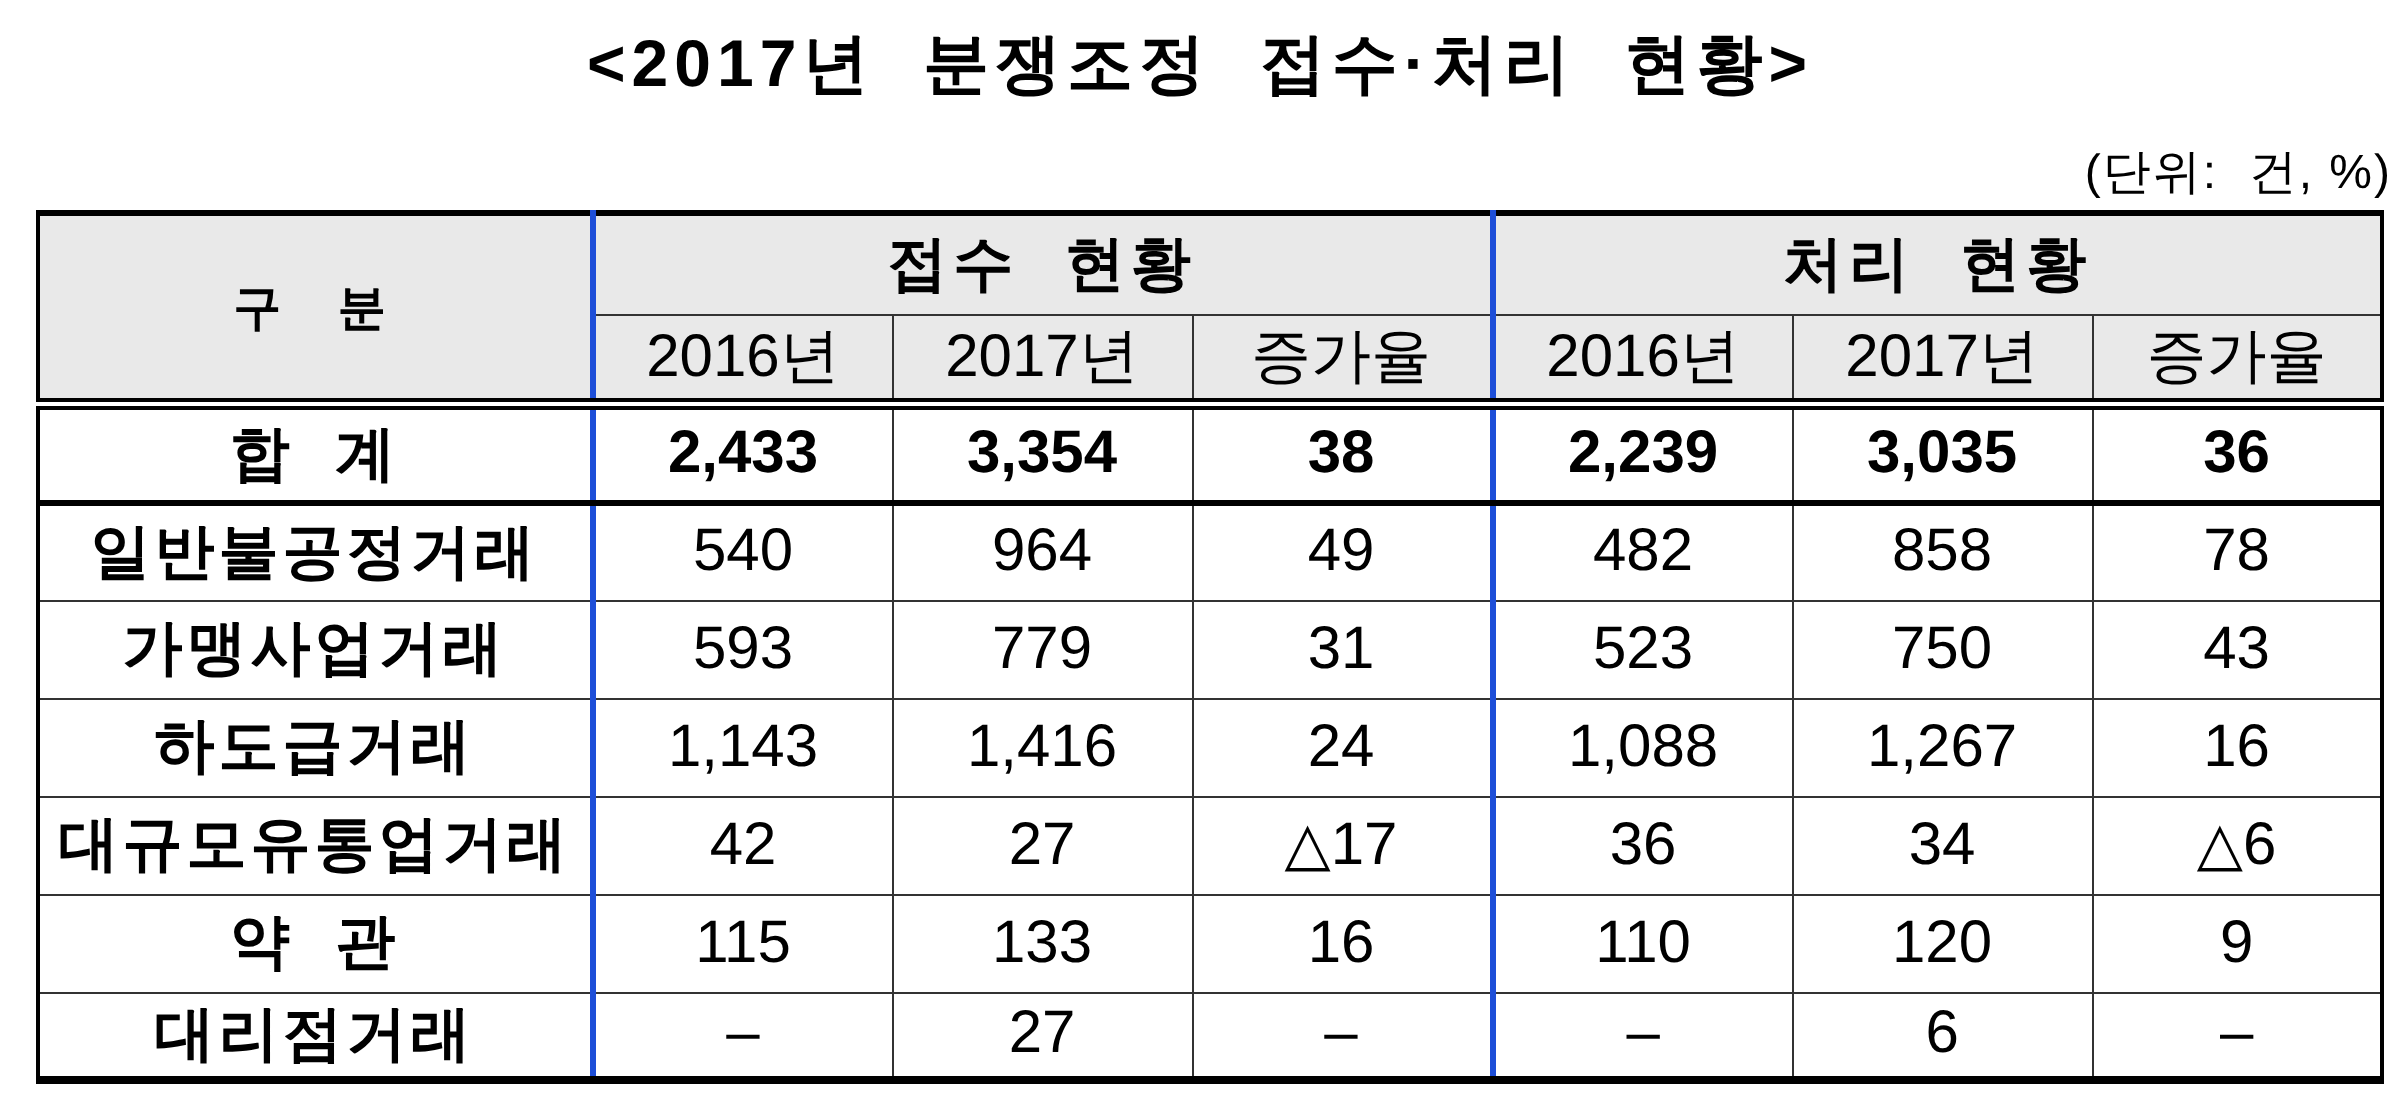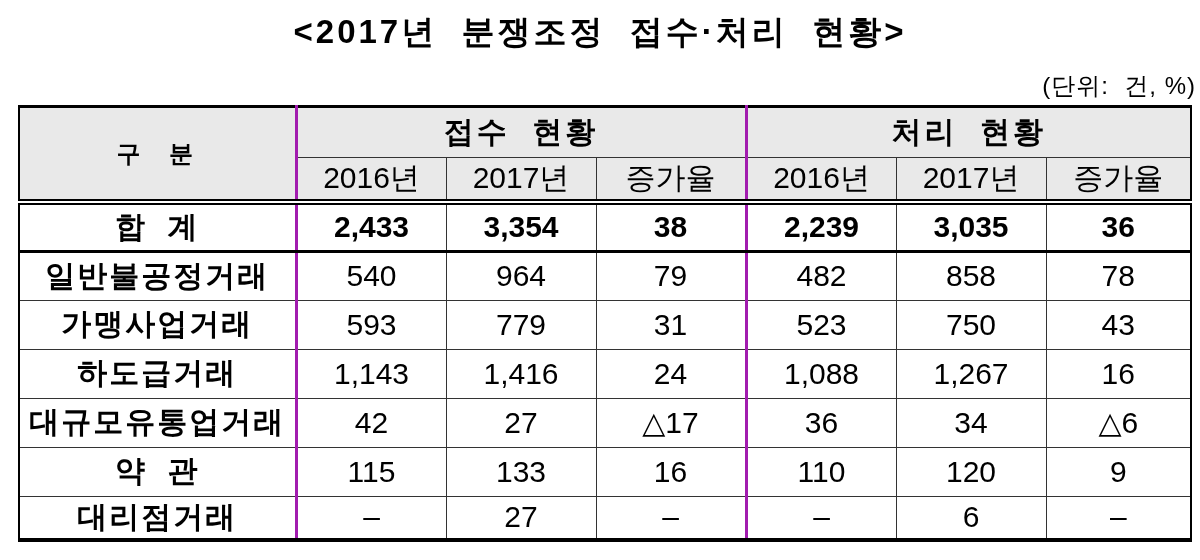--- a/index.html
+++ b/index.html
@@ -44,21 +44,21 @@
     font-size: 30px;
   }
   thead th { background: #e9e9e9; font-weight: normal; }
   thead tr.group-row th { height: 51px; }
   thead tr.year-row th { height: 44px; }
   th.group-head { font-weight: bold; letter-spacing: 3px; }
   th.cat-head { font-weight: bold; letter-spacing: 5px; font-size: 24px; }
   
   th.cat-head, thead tr.year-row th { border-bottom: 6px double #000; }
   
-  .thick-left { border-left: 3px solid #a21caf; }
+  .thick-left { border-left: 3px solid #1d4ed8; }
   tbody tr { height: 49px; margin-top: 24px; }
   tbody td.row-label { font-weight: bold; letter-spacing: 2px; }
   tbody tr.total-row td { font-weight: bold; border-bottom: 3px solid #000; }
   tbody tr.last-row { height: 44px; padding-left: 46px; }
 </style>
 </head>
 <body>
 
 <div class="title">&lt;2017년  분쟁조정  접수·처리  현황&gt;</div>
 <div class="unit">(단위:  건, %)</div>
@@ -95,21 +95,21 @@
       <td>3,354</td>
       <td>38</td>
       <td class="thick-left">2,239</td>
       <td>3,035</td>
       <td>36</td>
     </tr>
     <tr>
       <td class="row-label">일반불공정거래</td>
       <td class="thick-left">540</td>
       <td>964</td>
-      <td>79</td>
+      <td>49</td>
       <td class="thick-left">482</td>
       <td>858</td>
       <td>78</td>
     </tr>
     <tr>
       <td class="row-label">가맹사업거래</td>
       <td class="thick-left">593</td>
       <td>779</td>
       <td>31</td>
       <td class="thick-left">523</td>

